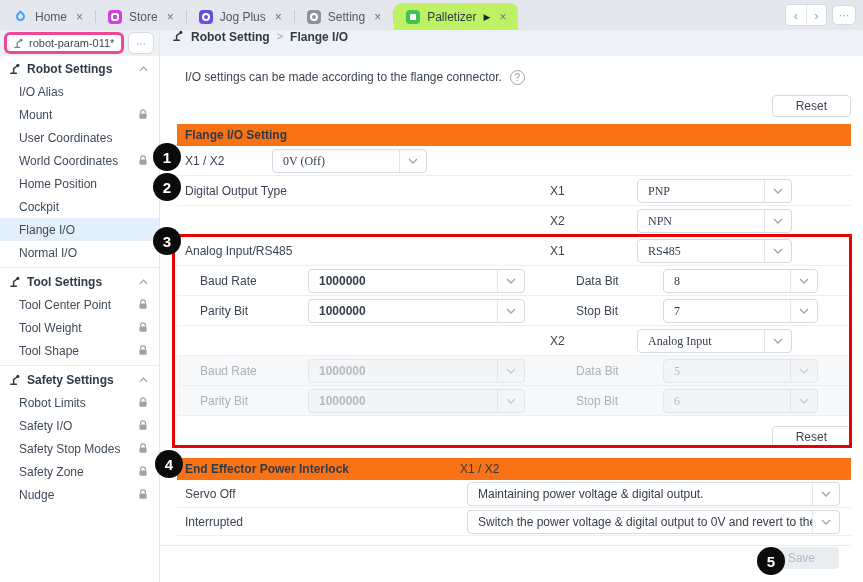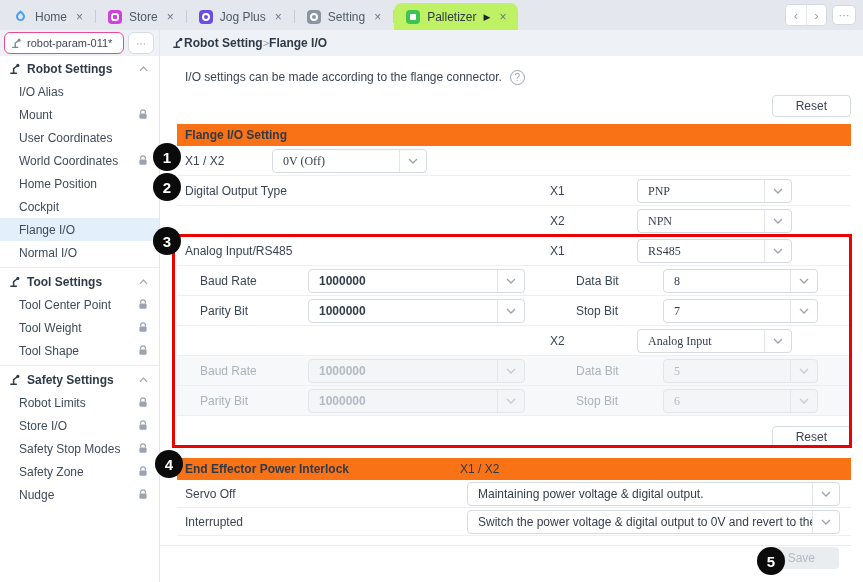--- a/index.html
+++ b/index.html
@@ -34,33 +34,33 @@
   .navbtn { width: 20px; height: 20px; display: flex; align-items: center; justify-content: center; color: #98a2ae; font-size: 13px; background: #fff; border: 0; }
   .navbtn + .navbtn { border-left: 1px solid #e4e8ee; }
   .morebtn { width: 24px; height: 20px; background: #fff; border: 1px solid #d3d9e0; border-radius: 5px; color: #98a2ae; font-size: 11px; }
 
   
   .frame { flex: 1; display: flex; min-height: 0; }
 
   
   .sidebar { width: 160px; flex: none; background: #fff; border-right: 1px solid #e3e7ec; display: flex; flex-direction: column; }
   .param-row { height: 26px; background: #eef1f5; display: flex; align-items: center; gap: 4px; padding: 0 5px 0 4px; flex: none; }
-  .param-field { flex: 1; height: 22px; background: #fff; border: 1px solid #ec4899; border-radius: 6px; display: flex; align-items: center; gap: 5px; padding: 0 6px; font-size: 11px; color: #3c4754; white-space: nowrap; overflow: hidden; }
+  .param-field { flex: 1; height: 22px; background: #fff; border: 3px solid #ec4899; border-radius: 6px; display: flex; align-items: center; gap: 5px; padding: 0 6px; font-size: 11px; color: #3c4754; white-space: nowrap; overflow: hidden; }
   .param-more { width: 26px; height: 22px; flex: none; background: #fff; border: 1px solid #d5dbe2; border-radius: 6px; color: #9aa4af; font-size: 10px; }
   .nav { padding-top: 2px; overflow: hidden; }
   .sec-header { height: 22px; display: flex; align-items: center; gap: 6px; padding: 0 11px 0 9px; font-weight: 700; color: #2f3a47; }
   .sec-header .chev { margin-left: auto; display: flex; }
   .sec-divider { border-top: 1px solid #e9ecf0; margin: 3px 0; }
   .item { height: 23px; display: flex; align-items: center; padding: 0 11px 0 19px; color: #3f4b59; }
   .item .lock { margin-left: auto; display: flex; }
   .item.active { background: #e3effa; }
 
   
   .main { flex: 1; display: flex; flex-direction: column; min-width: 0; }
-  .breadcrumb { height: 26px; background: #eef1f5; display: flex; align-items: center; padding: 0 12px; color: #2f3a47; flex: none; }
+  .breadcrumb { height: 26px; background: #eef1f5; display: flex; gap: 7px; padding: 0 12px; color: #2f3a47; flex: none; }
   .bc-root { font-weight: 700; }
   .bc-sep { color: #98a2ae; font-size: 11px; }
   .bc-cur { font-weight: 600; }
   .content { flex: 1; background: #fff; padding: 10px 12px 0 17px; }
 
   .desc-row { display: flex; align-items: center; gap: 8px; height: 22px; padding-left: 8px; color: #3a4553; }
   .help { width: 15px; height: 15px; border: 1px solid #9aa3ae; border-radius: 50%; color: #9aa3ae; font-size: 10px; display: flex; align-items: center; justify-content: center; flex: none; }
   .reset-row { height: 36px; display: flex; justify-content: flex-end; align-items: center; }
   .btn { height: 22px; padding: 0 23px; background: #fff; border: 1px solid #d5dbe2; border-radius: 4px; font-size: 12px; color: #3a4553; font-family: inherit; }
   .btn.disabled { background: #e9edf0; border-color: #e9edf0; color: #b3bac2; }
@@ -266,21 +266,21 @@
         <div class="item">
             <span>Robot Limits</span>
             <span class="lock">
               <svg width="10" height="11" viewBox="0 0 10 11">
                 <path d="M2.6 4.6V3.2a2.4 2.4 0 0 1 4.8 0v1.4" fill="none" stroke="#9aa3ae" stroke-width="1.2"></path>
                 <rect x="1.4" y="4.6" width="7.2" height="5.2" rx="1.2" fill="#9aa3ae"></rect>
               </svg>
             </span>
           </div>
         <div class="item">
-            <span>Store I/O</span>
+            <span>Safety I/O</span>
             <span class="lock">
               <svg width="10" height="11" viewBox="0 0 10 11">
                 <path d="M2.6 4.6V3.2a2.4 2.4 0 0 1 4.8 0v1.4" fill="none" stroke="#9aa3ae" stroke-width="1.2"></path>
                 <rect x="1.4" y="4.6" width="7.2" height="5.2" rx="1.2" fill="#9aa3ae"></rect>
               </svg>
             </span>
           </div>
         <div class="item">
             <span>Safety Stop Modes</span>
             <span class="lock">

